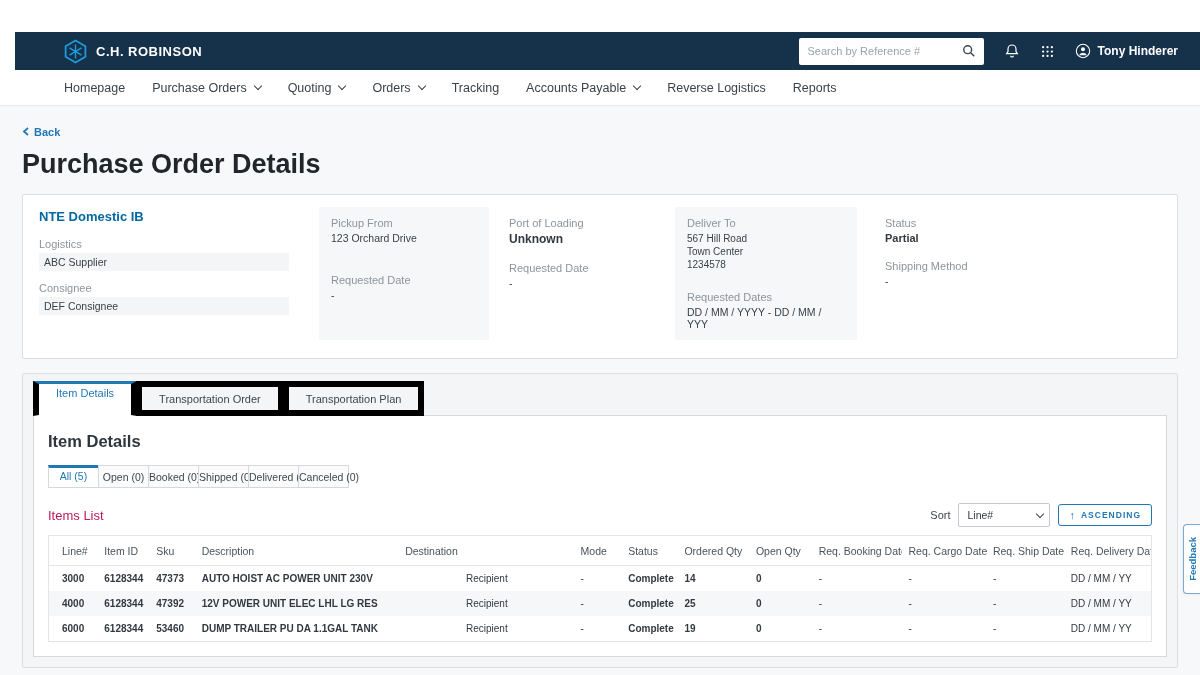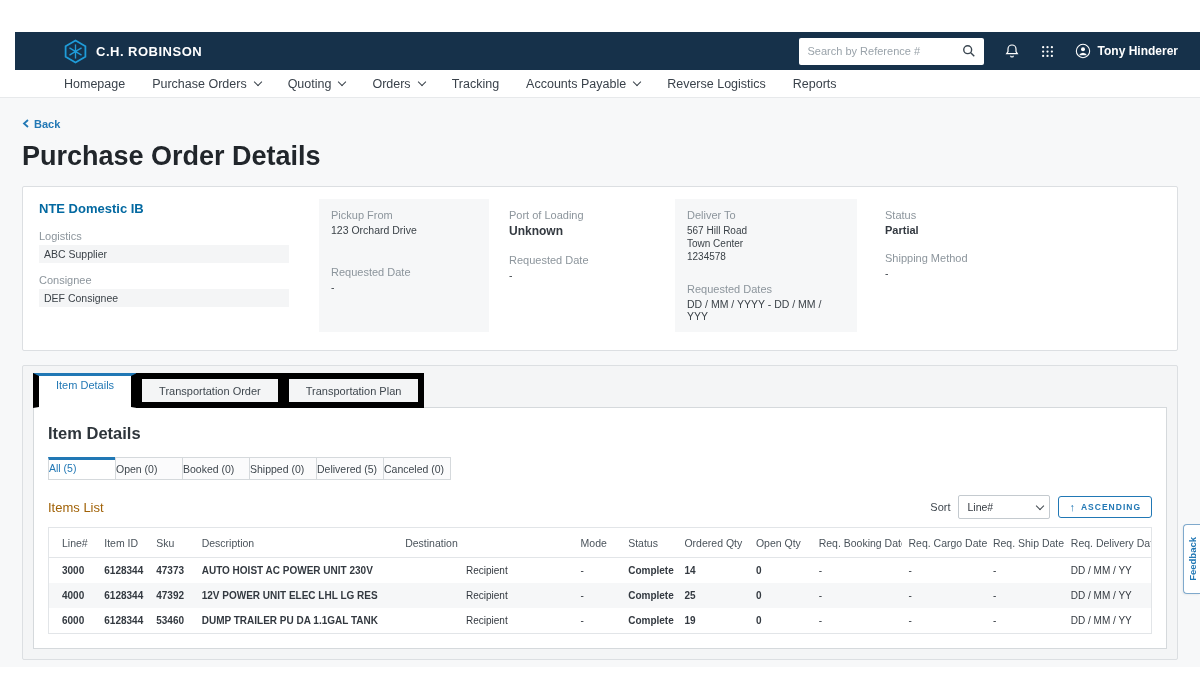--- a/index.html
+++ b/index.html
@@ -15,21 +15,21 @@
   .appbar-right { margin-left:auto; display:flex; align-items:center; gap:20px; }
   .searchbox { position:relative; }
   .searchbox input { width:185px; height:27px; border:none; border-radius:2px; background:#fff; font-size:11px; padding:0 28px 0 9px; color:#333; font-family:"Liberation Sans",sans-serif; outline:none; }
   .searchbox input::placeholder { color:#9aa3aa; }
   .search-icon { position:absolute; right:8px; top:6px; }
   .icon-btn { display:inline-flex; align-items:center; cursor:pointer; }
   .user { display:flex; align-items:center; gap:7px; cursor:pointer; }
   .user-name { color:#fff; font-size:12px; font-weight:700; }
 
   
-  .navbar { height:28px; background:#fff; display:flex; align-items:center; gap:27px; padding:0 30px 0 64px; border-bottom:1px solid #e7e9eb; }
+  .navbar { height:36px; background:#fff; display:flex; align-items:center; gap:27px; padding:0 30px 0 64px; border-bottom:1px solid #e7e9eb; }
   .nav-item { font-size:12.5px; color:#3a424b; display:flex; align-items:center; cursor:pointer; white-space:nowrap; }
   .chev { width:6px; height:6px; border-right:1.5px solid #3a424b; border-bottom:1.5px solid #3a424b; transform:rotate(45deg); display:inline-block; margin-left:8px; margin-top:-3px; }
 
   
   .page { background:#f7f8f9; height:569px; padding:16px 22px 0; }
   .back { display:inline-flex; align-items:center; gap:5px; color:#2278B5; font-size:11px; font-weight:700; cursor:pointer; text-decoration:none; }
   h1 { font-size:27px; font-weight:700; color:#21262b; margin:9px 0 14px; }
 
   .card { background:#fff; border:1px solid #dcdfe2; border-radius:2px; }
 
@@ -59,25 +59,25 @@
   .col-status .lbl2 { margin-top:16px; }
 
   
   .tab-card { margin-top:14px; background:#f4f5f6; padding:7px 10px 10px; }
   .tabs { display:flex; position:relative; z-index:2; }
   .tab { font-size:11px; color:#3f474e; border:6px solid #000000; padding:6px 17px 5px; margin-right:-1px; margin-bottom:-1px; cursor:pointer; background:transparent; white-space:nowrap; }
   .tab.active { background:#fff; color:#2278B5; border-top:3px solid #2178B5; padding-top:3px; border-bottom:1px solid #fff; }
   .panel { background:#fff; border:1px solid #d5d9dc; padding:12px 14px 14px; position:relative; z-index:1; }
   .panel h2 { font-size:16.5px; font-weight:700; color:#2e353b; margin:4px 0 14px; }
   .subtabs { display:flex; }
-  .subtab { font-size:10.5px; color:#3f474e; border:1px solid #d5d9dc; background:#fbfbfc; padding:5px 0 4px; width:68px; text-align:left; margin-right:-1px; cursor:pointer; white-space:nowrap; }
+  .subtab { font-size:10.5px; color:#3f474e; border:1px solid #d5d9dc; background:#fbfbfc; padding:5px 0 4px; width:51px; text-align:center; margin-right:-1px; cursor:pointer; white-space:nowrap; }
   .subtab.active { background:#fff; color:#2278B5; border-top:3px solid #2178B5; padding-top:2px; font-weight:400; }
 
   .listbar { display:flex; align-items:center; justify-content:space-between; margin:15px 0 8px; }
-  .list-title { font-size:13px; color:#a16207; }
+  .list-title { font-size:13px; color:#be185d; }
   .sortctl { display:flex; align-items:center; gap:8px; }
   .sort-lbl { font-size:11px; color:#3f474e; }
   .select-wrap { position:relative; display:inline-block; }
   .select-wrap select { appearance:none; -webkit-appearance:none; width:92px; height:24px; border:1px solid #c4cacf; border-radius:2px; background:#fff; font-size:10.5px; color:#333940; padding:0 18px 0 8px; font-family:"Liberation Sans",sans-serif; }
   .sel-chev { position:absolute; right:7px; top:8px; width:6px; height:6px; border-right:1.5px solid #3f474e; border-bottom:1.5px solid #3f474e; transform:rotate(45deg); pointer-events:none; }
   .asc-btn { display:inline-flex; align-items:center; gap:5px; border:1px solid #2178B5; color:#2278B5; background:#fff; border-radius:3px; padding:5px 10px; font-size:8.5px; font-weight:700; letter-spacing:1px; cursor:pointer; font-family:"Liberation Sans",sans-serif; }
   .asc-arrow { font-size:11px; line-height:8px; }
 
   table { width:100%; border-collapse:collapse; border:1px solid #e2e5e8; background:#fff; table-layout:fixed; }
   th { font-size:10.5px; font-weight:400; color:#4a535b; text-align:left; padding:9px 6px 8px; border-bottom:1px solid #e2e5e8; white-space:nowrap; overflow:hidden; }

